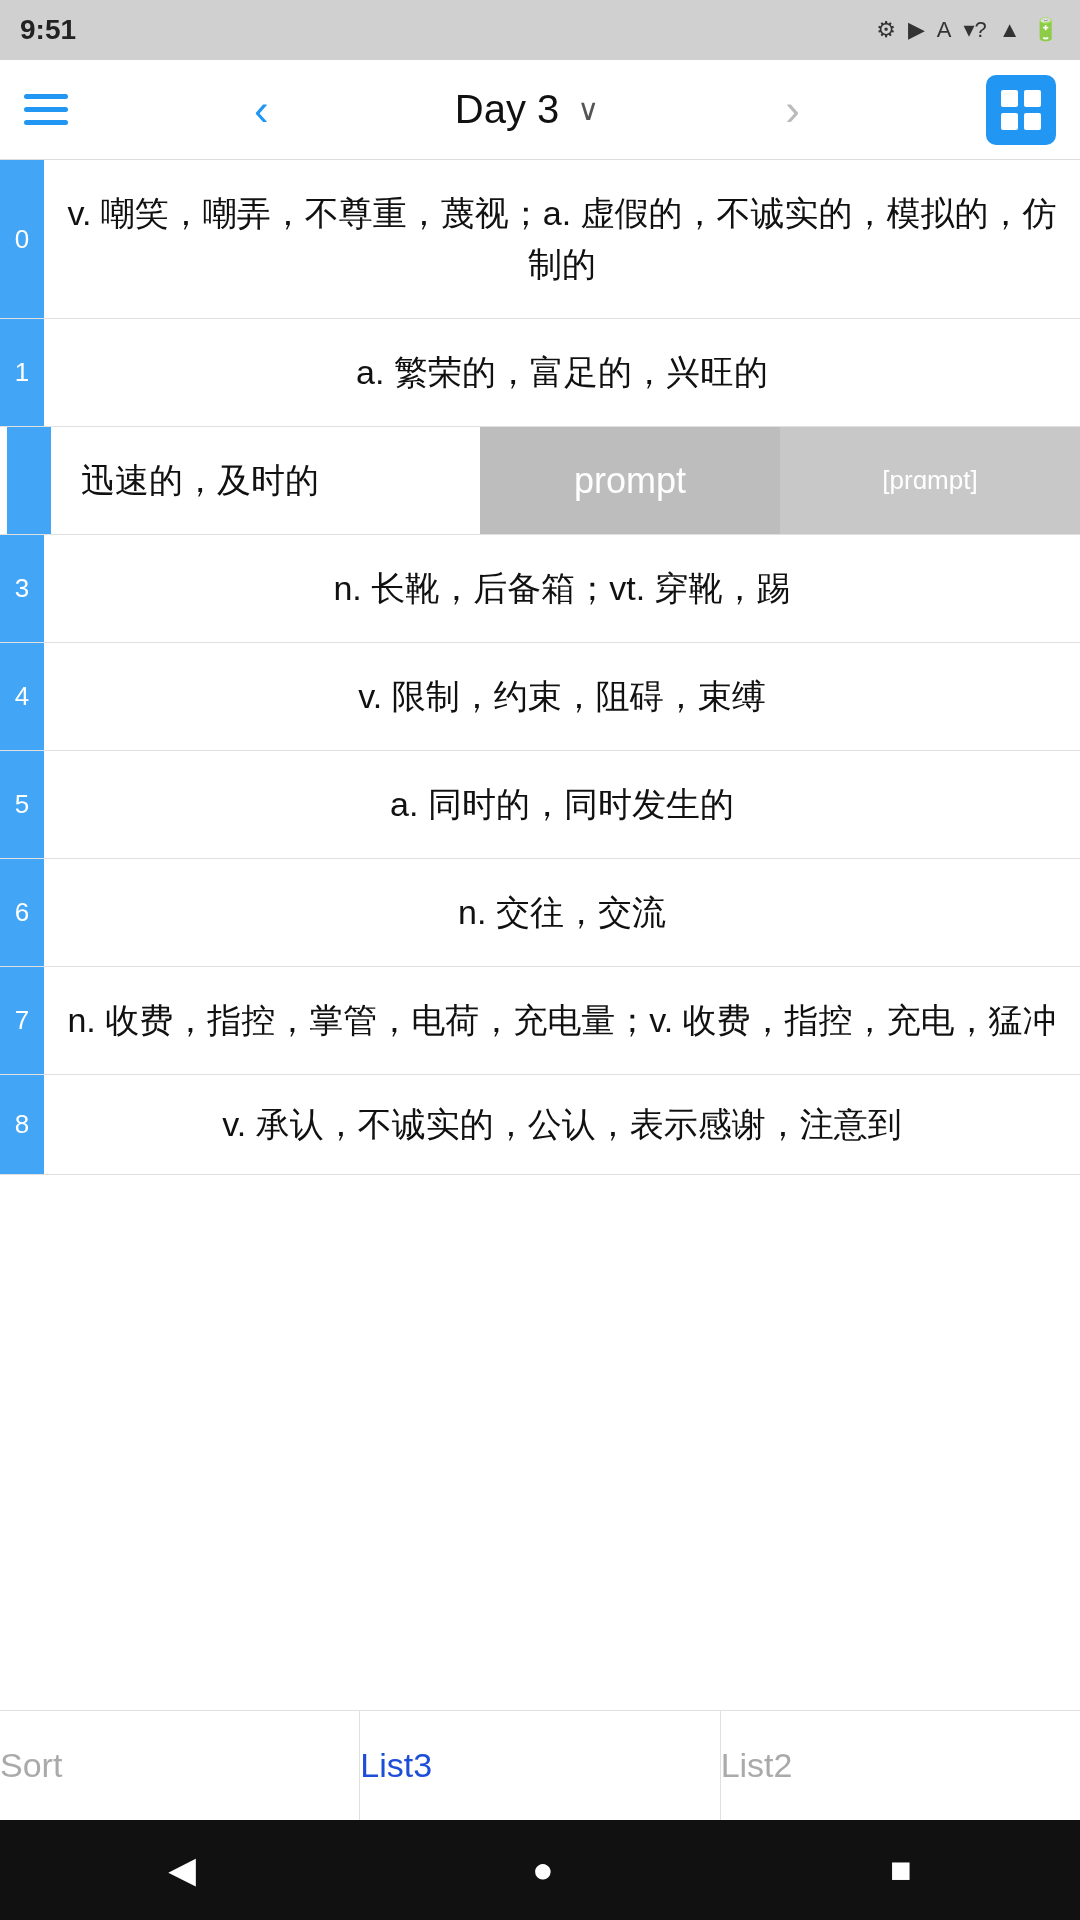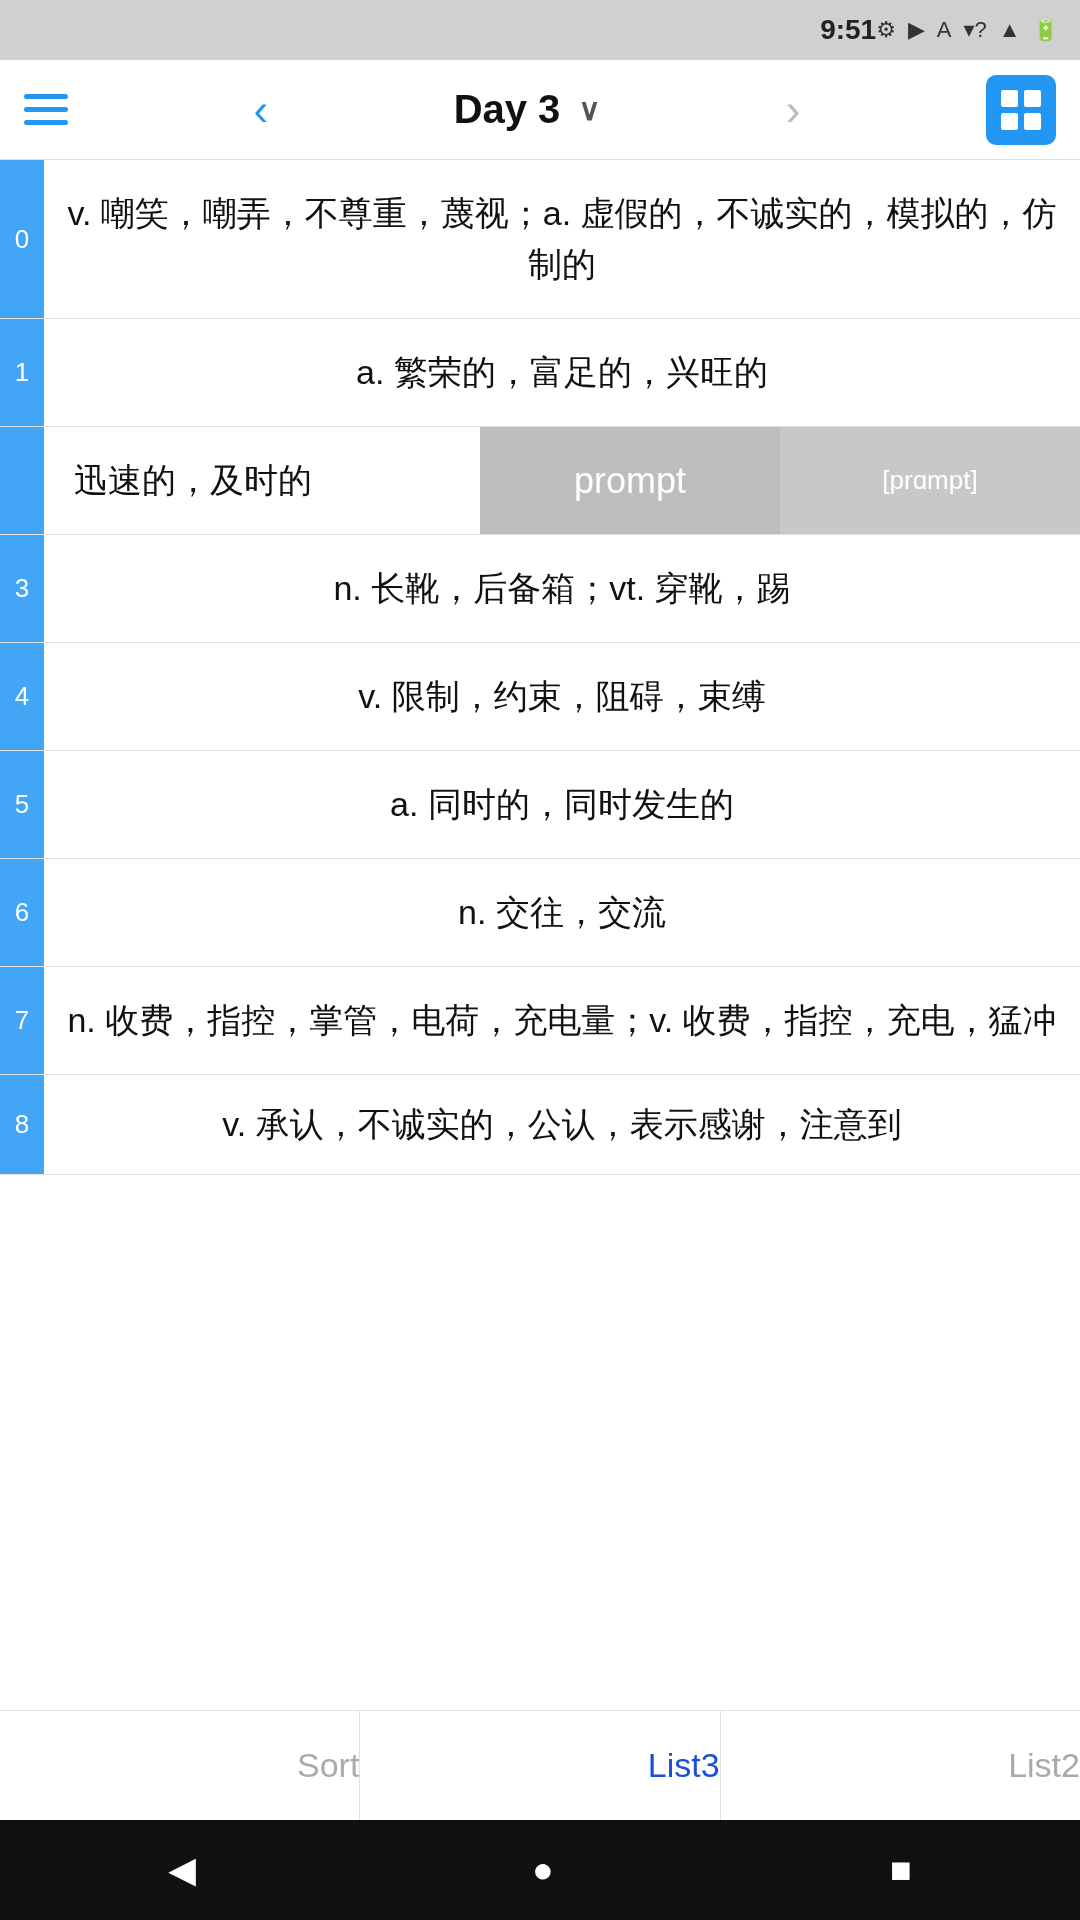--- a/index.html
+++ b/index.html
@@ -14,21 +14,21 @@
       flex-direction: column;
     }
 
     
     .status-bar {
       height: 60px;
       background: #d0d0d0;
       display: flex;
       align-items: center;
       padding: 0 20px;
-      justify-content: flex-end;
+      justify-content: space-between;
     }
     .status-left {
       font-size: 28px;
       font-weight: bold;
       color: #222;
     }
     .status-right {
       display: flex;
       align-items: center;
       gap: 12px;
@@ -62,21 +62,21 @@
       border-radius: 3px;
     }
     .nav-back {
       font-size: 44px;
       color: #2196F3;
       cursor: pointer;
       line-height: 1;
     }
     .nav-title {
       font-size: 40px;
-      font-weight: bold;
+      font-weight: normal;
       color: #111;
       display: flex;
       align-items: center;
       gap: 18px;
       cursor: pointer;
     }
     .nav-title .chevron-down {
       font-size: 30px;
       color: #555;
     }
@@ -137,20 +137,21 @@
       justify-content: center;
       line-height: 1.5;
     }
 
     
     .word-row-special {
       display: flex;
       align-items: stretch;
       border-bottom: 1px solid #e0e0e0;
       position: relative;
+      padding-left: 7px;
     }
     .word-row-special .row-index {
       width: 44px;
       background: #42A5F5;
       color: #fff;
       font-size: 26px;
       display: flex;
       align-items: center;
       justify-content: center;
       flex-shrink: 0;
@@ -205,21 +206,21 @@
       height: 110px;
       background: #fff;
       border-top: 1px solid #e0e0e0;
       display: flex;
       align-items: stretch;
     }
     .tab-item {
       flex: 1;
       display: flex;
       align-items: center;
-      justify-content: flex-end;
+      justify-content: flex-start;
       font-size: 34px;
       color: #aaa;
       cursor: pointer;
       border-right: 1px solid #e0e0e0;
     }
     .tab-item:last-child {
       border-right: none;
     }
     .tab-item.active {
       color: #1d4ed8;

